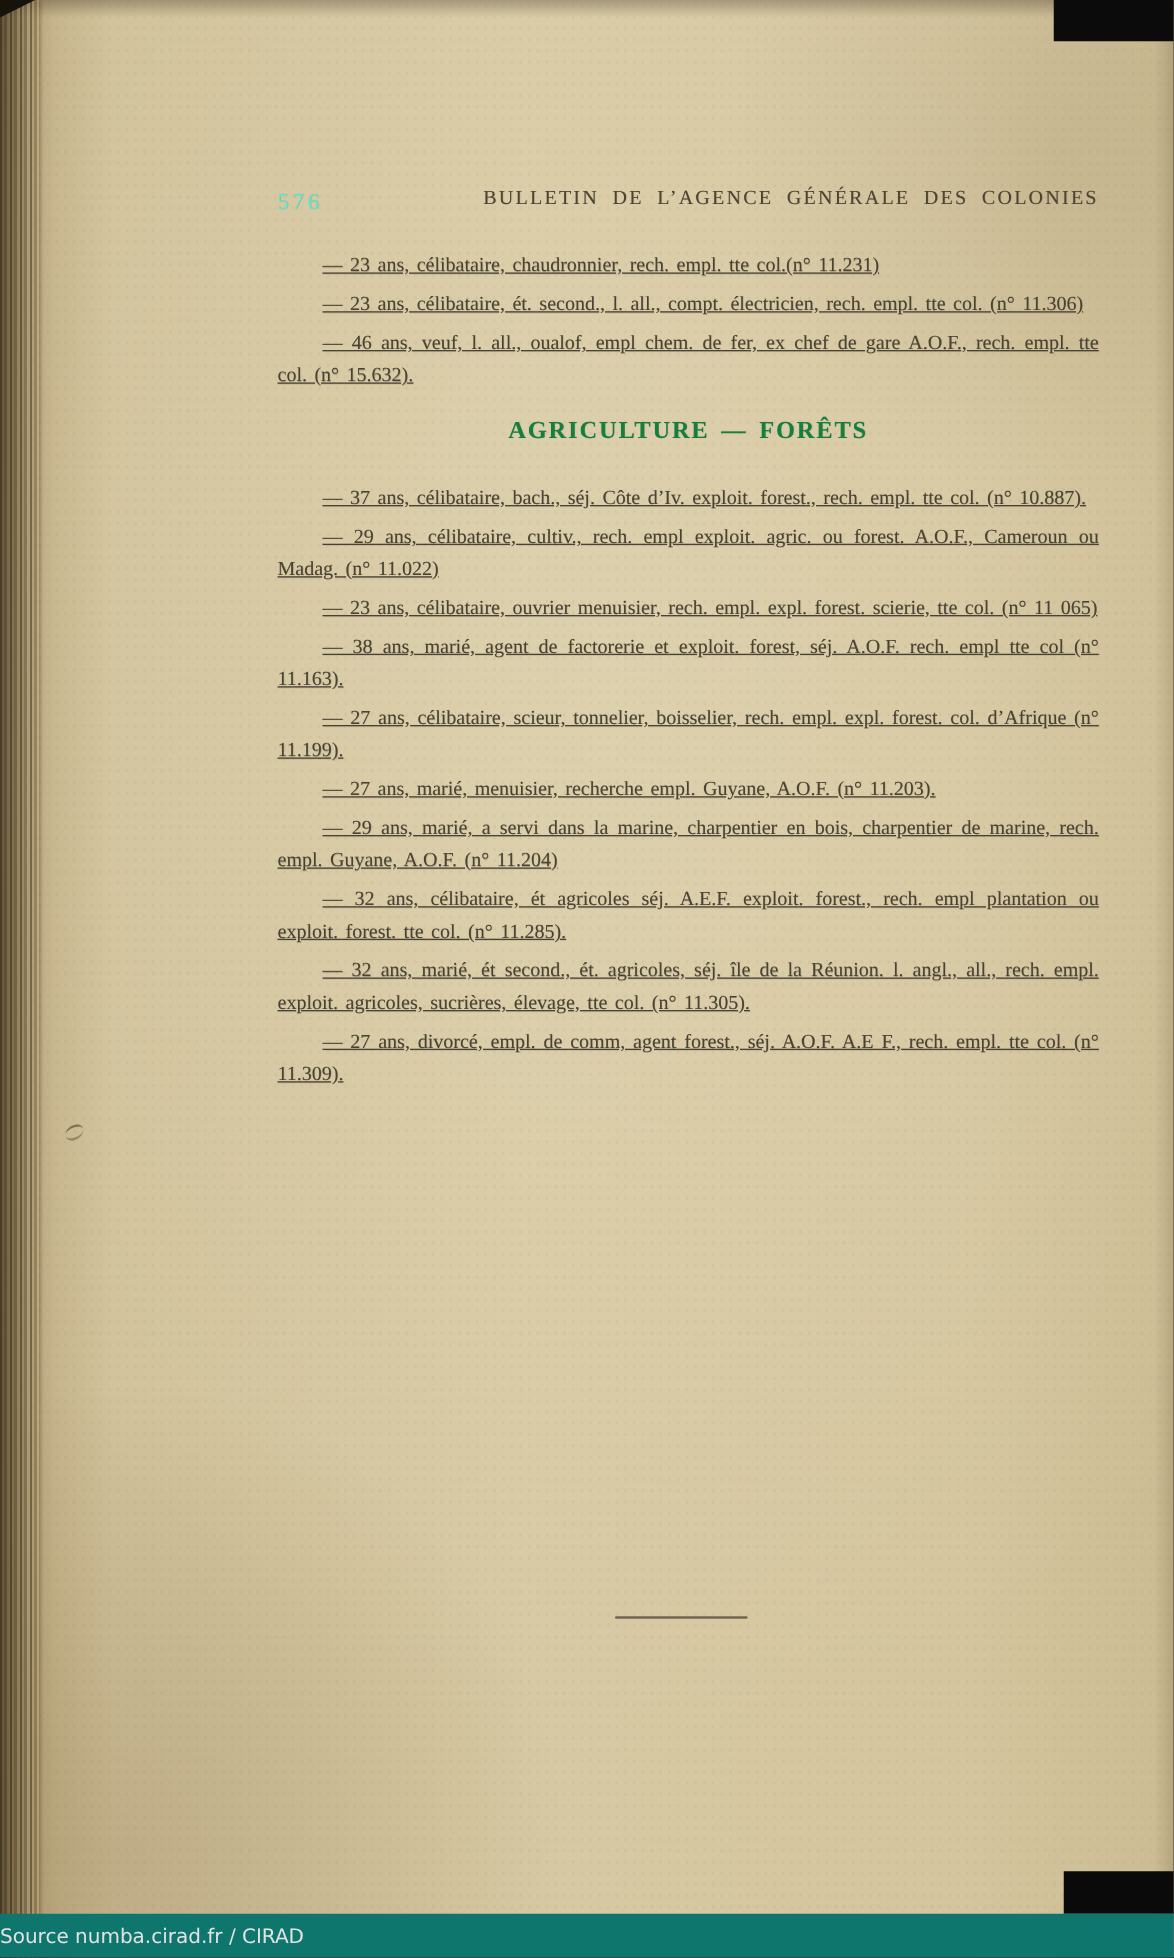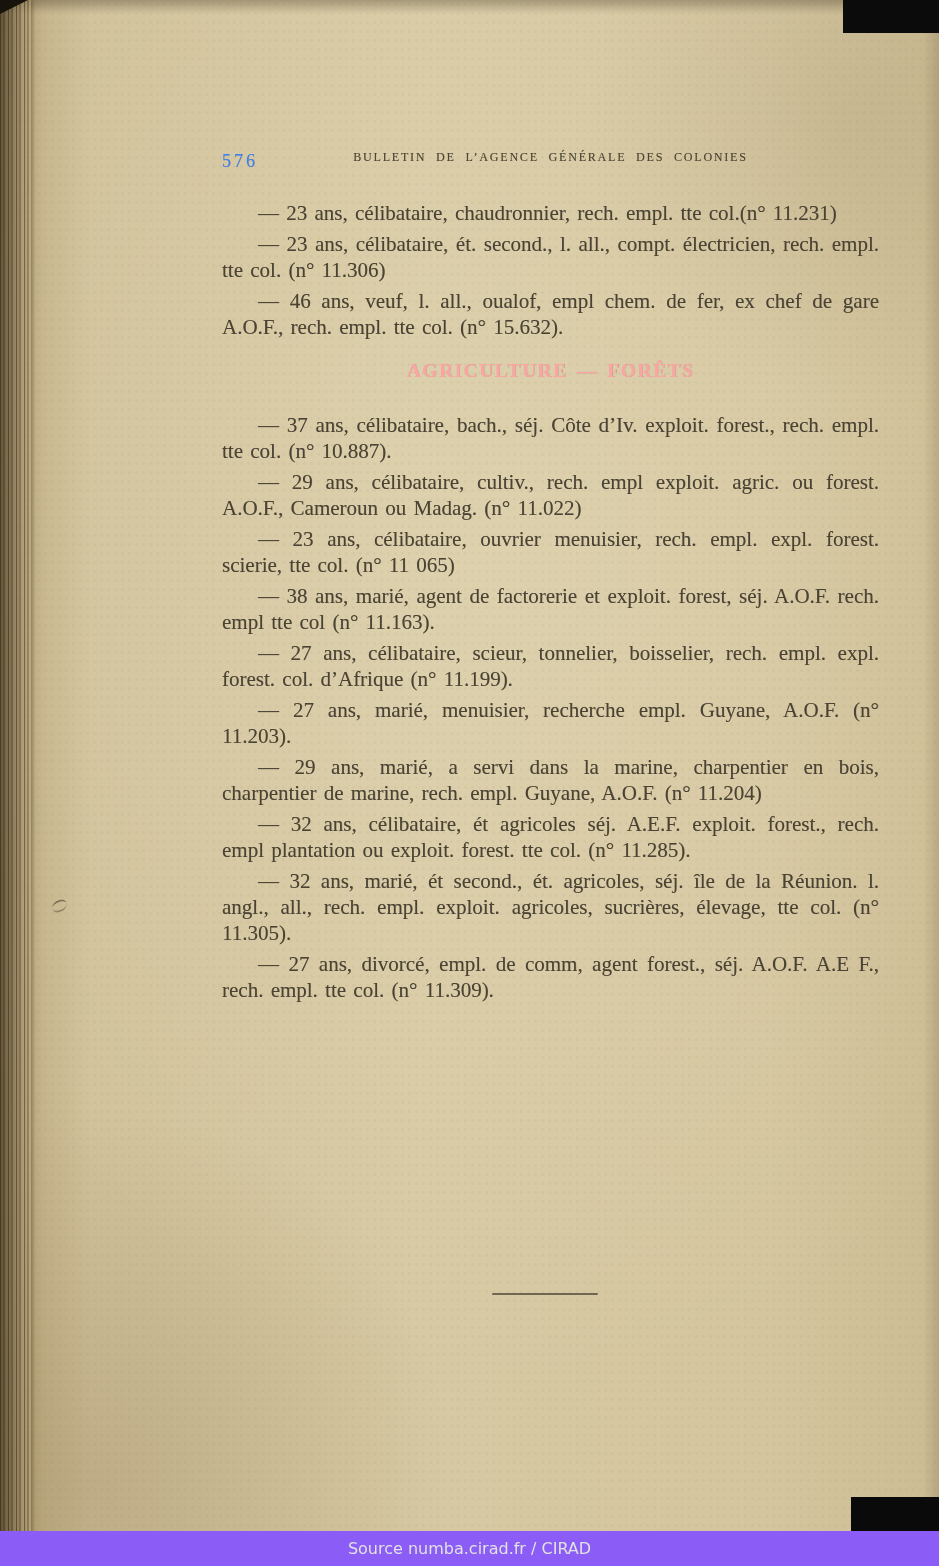--- a/index.html
+++ b/index.html
@@ -48,57 +48,57 @@
 
   
   .page-text {
     position: absolute; left: 222px; top: 150px; width: 657px;
     color: #4a4334;
     text-shadow: 0.3px 0.3px 0.6px rgba(74,67,52,0.35);
   }
   .page-header { position: relative; margin-bottom: 28px; height: 22px; }
   .page-number {
     position: absolute; left: 0; top: 1px;
-    font-size: 18px; letter-spacing: 3px; color: #3b82f6;
+    font-size: 18px; letter-spacing: 3px; color: #5eead4;
   }
   .journal-title {
-    display: block; text-align: center;
-    font-size: 12px; letter-spacing: 1.8px; word-spacing: 5px;
+    display: block; text-align: right;
+    font-size: 16px; letter-spacing: 1.8px; word-spacing: 5px;
     color: #4c4534;
   }
   .entry {
-    font-size: 21px; line-height: 26px;
+    font-size: 16px; line-height: 26px;
     text-align: justify; text-indent: 36px;
-    margin: 0 0 5px 0; word-spacing: 2px;
+    margin: 0 0 5px 0; word-spacing: 2px; text-decoration: underline;
   }
   .section-title {
     margin: 20px 0 30px 0; text-align: center;
     font-size: 19.5px; font-weight: 700;
     letter-spacing: 1.5px; word-spacing: 3px;
-    color: #fca5a5;
+    color: #15803d;
   }
 
   .end-rule {
     position: absolute; left: 492px; top: 1293px; width: 106px; height: 2px;
     background: #564f3e; opacity: 0.8; border-radius: 1px;
   }
 
   .margin-mark {
     position: absolute; left: 52px; top: 900px; width: 15px; height: 8px;
     border-top: 2px solid rgba(70,55,35,0.55);
     border-bottom: 2px solid rgba(70,55,35,0.40);
     border-radius: 50%;
     transform: rotate(-18deg) skewX(-12deg);
   }
 
   
   .footer-bar {
     position: absolute; left: 0; right: 0; bottom: 0; height: 35px;
-    background: #8b5cf6;
-    display: flex; align-items: center; justify-content: center;
+    background: #0f766e;
+    display: flex; align-items: center; justify-content: flex-start;
     padding-right: 0; box-sizing: border-box;
   }
   .footer-bar span {
     font-family: "DejaVu Sans", "Liberation Sans", sans-serif;
     font-size: 16px; color: #e2e2e2;
   }
 </style>
 </head>
 <body>
 

